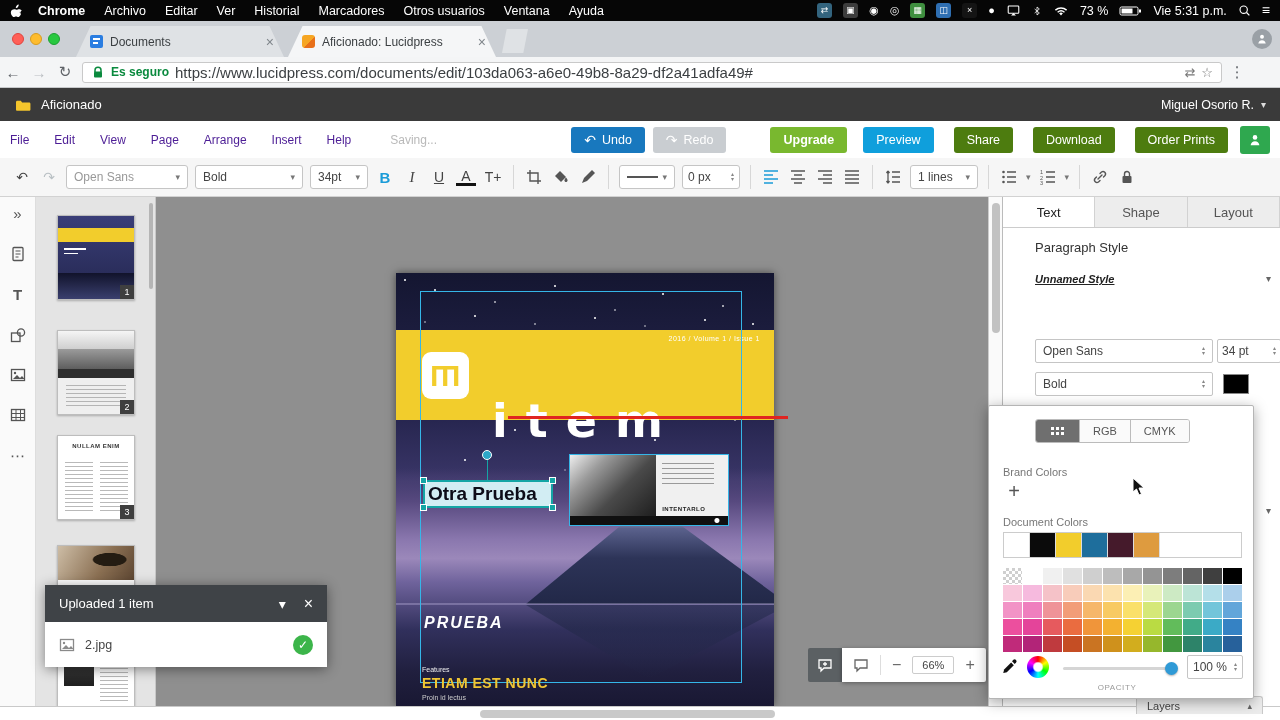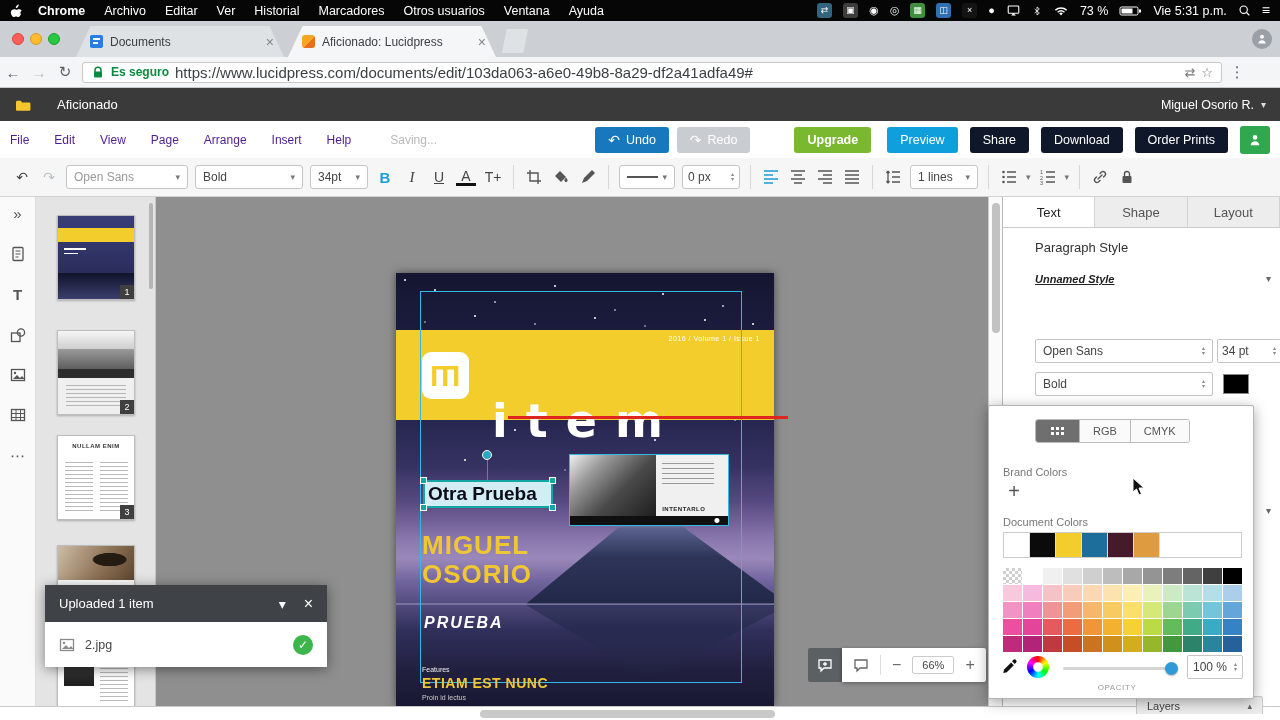--- a/index.html
+++ b/index.html
@@ -40,34 +40,34 @@
   .nav-ic{width:26px;text-align:center;font-size:15px;color:#5f6368}
   .nav-dis{color:#b9bdc1}
   .omnibox{margin-left:4px;flex:1;height:21px;background:#fff;border:1px solid #c9c9c9;border-radius:3px;display:flex;align-items:center;padding:0 8px;gap:6px;max-width:1140px}
   .secure{color:#0a8a3e;font-size:12px;font-weight:bold;white-space:nowrap}
   .url{color:#3c4043;font-size:15px;white-space:nowrap;overflow:hidden;flex:1}
   .omni-ic{color:#777;font-size:13px}
   .menu-dots{width:30px;text-align:center;font-size:15px;color:#5f6368}
 
   
   .lph{position:absolute;left:0;top:88px;width:1280px;height:33px;background:#3a3a3a;display:flex;align-items:center;padding:0 14px;z-index:30}
-  .lph-title{color:#fff;font-size:13px;margin-left:25px}
+  .lph-title{color:#fff;font-size:13px;margin-left:9px}
   .lph-user{margin-left:auto;color:#fff;font-size:12.5px}
   .lph-caret{color:#ddd;font-size:10px;margin-left:7px}
 
   
   .lpmenu{position:absolute;left:0;top:121px;width:1280px;height:37px;background:#fff;display:flex;align-items:center;padding:0 10px;z-index:30}
   .mitem{margin-right:25px;font-size:12px;color:#4c1d95}
   .saving{margin-left:14px;font-size:12px;color:#b9b9b9}
   .btn{height:26px;border:none;border-radius:3px;color:#fff;font-size:12.5px;font-family:"Liberation Sans",sans-serif;display:flex;align-items:center;gap:6px;padding:0 13px;cursor:default}
   .btn-undo{margin-left:auto;background:#1878be}
   .btn-redo{margin-left:8px;background:#c9cdd1}
   .btn-upg{margin-left:44px;background:#79b82f;font-weight:bold}
   .btn-blue{margin-left:16px;background:#0f9fdc}
-  .btn-blue2{margin-left:12px;background:#0f172a}
+  .btn-blue2{margin-left:20px;background:#4d7c0f}
   .btn-drive{margin-left:12px;background:#2fa84f;width:30px;height:28px;padding:0;display:flex;align-items:center;justify-content:center;border-radius:3px}
   .bic{font-size:14px;font-we1ght:bold}
 
   
   .lptb{position:absolute;left:0;top:158px;width:1280px;height:39px;background:#f6f6f6;border-bottom:1px solid #d2d2d2;display:flex;align-items:center;padding:0 12px;gap:7px;z-index:30}
   .tic{min-width:20px;text-align:center;font-size:14px;color:#444;display:inline-flex;align-items:center;justify-content:center}
   .tic-dis{color:#b9c0c4}
   .boldbtn{color:#1b9cd8;font-weight:bold;font-size:15px}
   .italbtn{font-style:italic;font-family:"Liberation Serif",serif;font-size:15px}
   .undbtn{text-decoration:underline;font-size:14px}
@@ -539,24 +539,20 @@
       </div>
       <div class="rot-line"></div>
       <div class="rot-dot"></div>
       <div class="sel">
         <span class="seltext">Otra Prueba</span>
         <span class="hd" style="left:-5px;top:-5px"></span>
         <span class="hd" style="right:-5px;top:-5px"></span>
         <span class="hd" style="left:-5px;bottom:-5px"></span>
         <span class="hd" style="right:-5px;bottom:-5px"></span>
       </div>
-      <div class="byline">
-          <span>MIGUEL</span>
-          <span>OSORIO</span>
-        </div>
       <span class="tagline">PRUEBA</span>
       <span class="features">Features</span>
       <span class="etiam">ETIAM EST NUNC</span>
       <span class="proin">Proin id lectus</span>
     </div>
     <div class="redline"></div>
   </div>
 
   <div class="vscroll">
       <div class="vthumb"></div>

